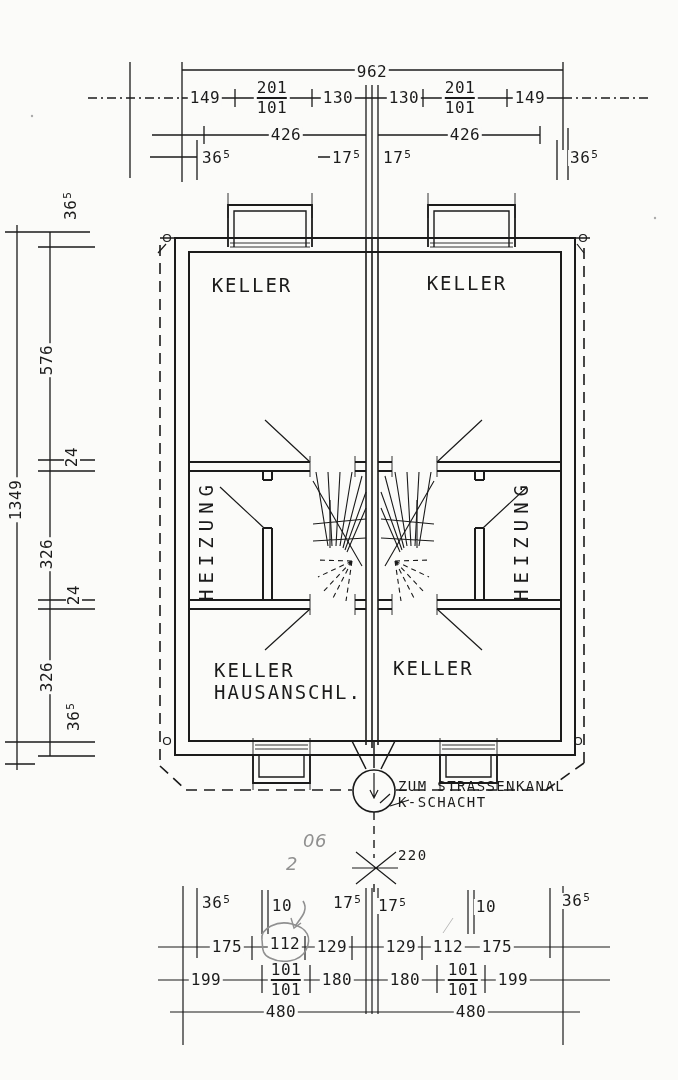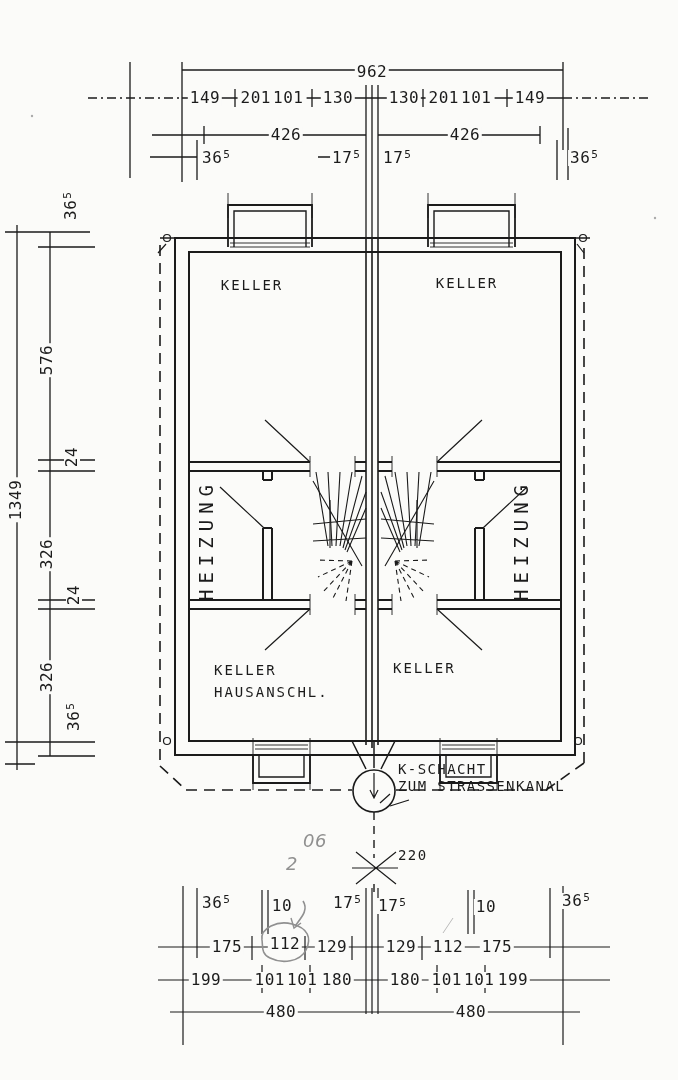--- a/index.html
+++ b/index.html
@@ -3,23 +3,23 @@
 <meta charset="utf-8">
 <style>
   html,body{margin:0;padding:0;background:#e8e8e8}
   .sheet{position:relative;width:678px;height:1080px;background:#fbfbf9;overflow:hidden;
          font-family:"DejaVu Sans Mono",monospace;color:#1b1b1b}
   .sheet svg{position:absolute;left:0;top:0}
   .lbl{position:absolute;transform:translate(-50%,-50%);font-size:16px;letter-spacing:.5px;
        line-height:1;background:#fbfbf9;padding:0 2px;white-space:nowrap}
   .rot{transform:translate(-50%,-50%) rotate(-90deg)}
   .sup{font-size:11px;position:relative;top:-5px;letter-spacing:0;margin-left:1px}
-  .stack{display:flex;flex-direction:row;align-items:center;padding:0 3px;gap:1px}
+  .stack{display:flex;flex-direction:column;align-items:center;padding:0 3px;gap:1px}
   .stack .bar{display:block;width:100%;height:2px;background:#1b1b1b}
-  .room{font-size:14px;letter-spacing:2px;background:transparent;padding:0}
+  .room{font-size:19px;letter-spacing:2px;background:transparent;padding:0}
   .roomv{font-size:19px;letter-spacing:6px;background:transparent;padding:0}
   .la{transform:translate(0,-50%)}
   .note{font-size:14px;letter-spacing:1.4px;background:transparent;padding:0}
   .pencil{font-family:"DejaVu Sans",sans-serif;color:#909090;font-size:18px;font-style:italic;
           background:transparent;padding:0}
 </style>
 </head>
 <body>
 
 <div class="sheet">
@@ -157,21 +157,21 @@
 <div class="lbl rot" style="left:16px;top:500px">1349</div>
 
 <div class="lbl room" style="left:252px;top:285px">KELLER</div>
 <div class="lbl room" style="left:467px;top:283px">KELLER</div>
 <div class="lbl roomv rot" style="left:206px;top:540px">HEIZUNG</div>
 <div class="lbl roomv rot" style="left:521px;top:540px">HEIZUNG</div>
 <div class="lbl room la" style="left:214px;top:670px">KELLER</div>
 <div class="lbl room la" style="left:214px;top:692px">HAUSANSCHL.</div>
 <div class="lbl room la" style="left:393px;top:668px">KELLER</div>
 
-<div class="lbl note la" style="left:398px;top:769px">K-SCHACHT</div>
+<div class="lbl note la" style="left:398px;top:802px">K-SCHACHT</div>
 <div class="lbl note la" style="left:398px;top:786px">ZUM STRASSENKANAL</div>
 <div class="lbl note la" style="left:398px;top:855px">220</div>
 <div class="lbl pencil" style="left:315px;top:841px">06</div>
 <div class="lbl pencil" style="left:292px;top:864px">2</div>
 
 <div class="lbl" style="left:216px;top:903px"><span>36</span><span class="sup">5</span></div>
 <div class="lbl" style="left:282px;top:906px"><span>10</span></div>
 <div class="lbl" style="left:347px;top:903px"><span>17</span><span class="sup">5</span></div>
 <div class="lbl" style="left:392px;top:906px"><span>17</span><span class="sup">5</span></div>
 <div class="lbl" style="left:486px;top:907px"><span>10</span></div>

